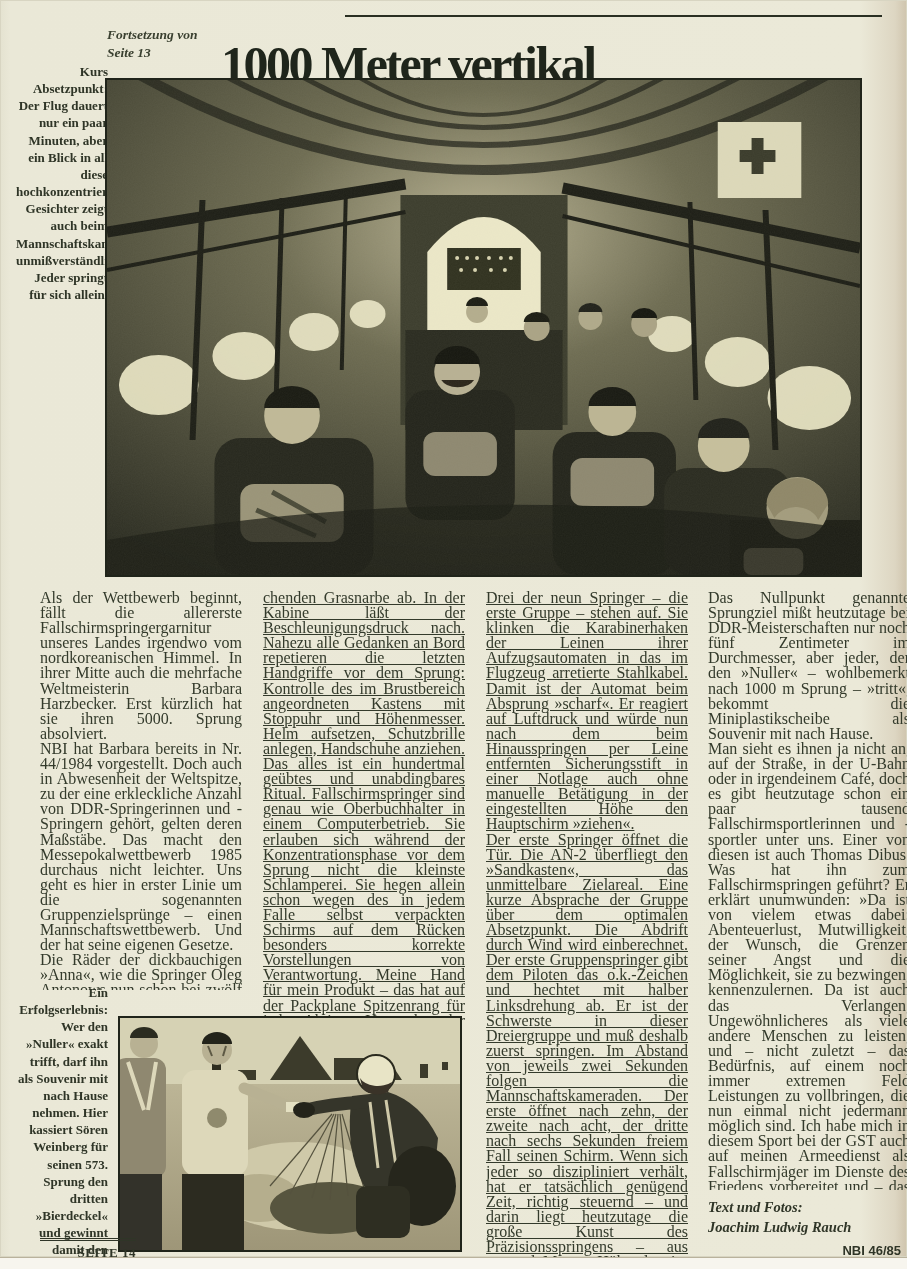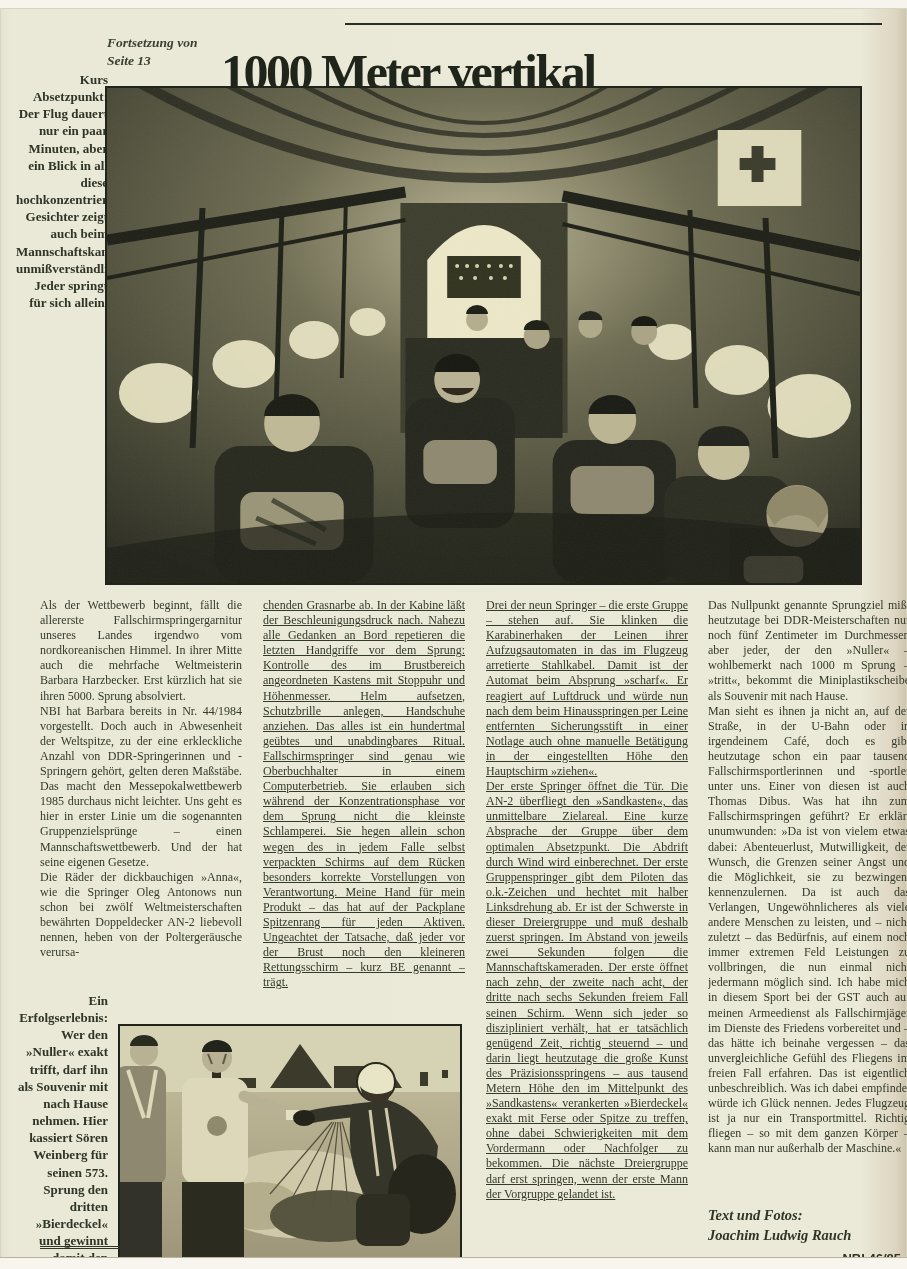--- a/index.html
+++ b/index.html
@@ -2,21 +2,21 @@
 <html><head>
 <meta charset="utf-8">
 <style>
   html,body{margin:0;padding:0;}
   body{
     width:907px;height:1269px;position:relative;overflow:hidden;
     background:#f6f4ec;
     font-family:"Liberation Serif", serif;
   }
   .page{
-    position:absolute;left:0;top:8px;width:907px;height:1257px;
+    position:absolute;left:0;top:0;width:907px;height:1257px;
     background:
       linear-gradient(90deg, #e4e2d0 0px, #eae8d7 10px, #ebe9d8 860px, #ddd6c2 895px, #cfc4ad 907px),
       #eae8d7;
     box-shadow:inset 0 0 0 1px #d8d5c2;
   }
   .bottom-strip{position:absolute;left:0;top:1257px;width:907px;height:12px;background:#f7f5ee;border-top:1px solid #b9b29c;}
 
   
   .continuation{
     position:absolute;left:107px;top:26px;width:100px;
@@ -42,21 +42,21 @@
 
   
   .photo{position:absolute;border:2px solid #20241a;background:#55543f;box-sizing:border-box;}
   .photo-main{left:105px;top:78px;width:757px;height:499px;}
   .photo-bottom{left:118px;top:1016px;width:344px;height:236px;}
   .photo svg{display:block;width:100%;height:100%;}
 
   
   .col{
     position:absolute;top:590px;width:202px;
-    font-size:12px;line-height:15.1px;text-align:justify;
+    font-size:16px;line-height:15.1px;text-align:justify;
     color:#333a2b;overflow:hidden;
   }
   .col p{margin:0;}
   .col-1{left:40px;height:400px;}
   .col-2{left:263px;height:430px;text-decoration:underline;}
   .col-3{left:486px;height:668px;text-decoration:underline;}
   .col-4{left:708px;height:600px;}
 
   .credit{
     position:absolute;left:708px;top:1198px;width:202px;

